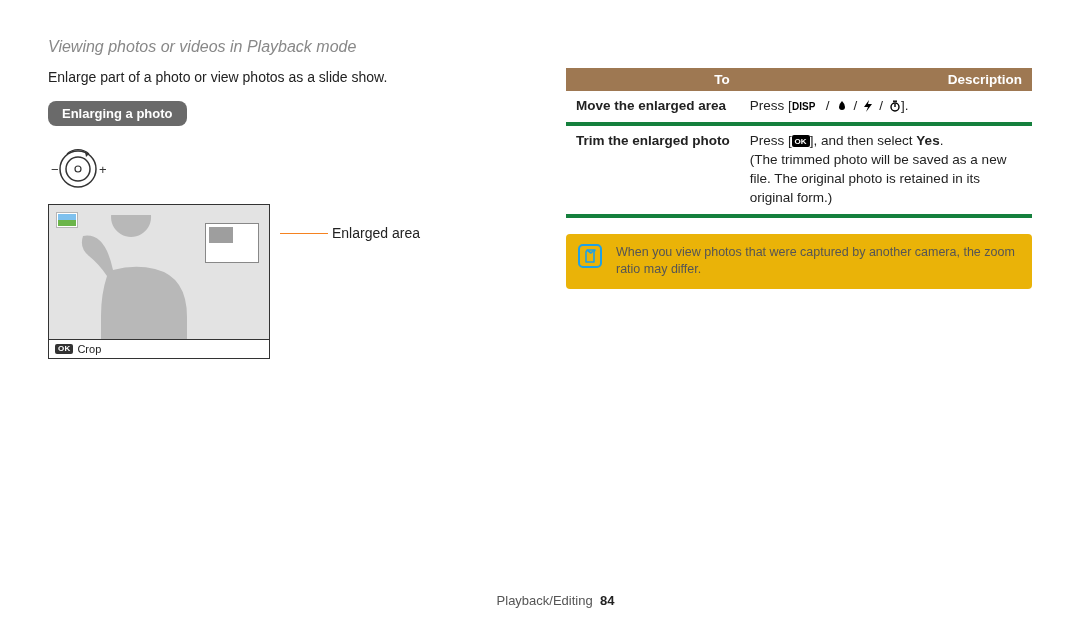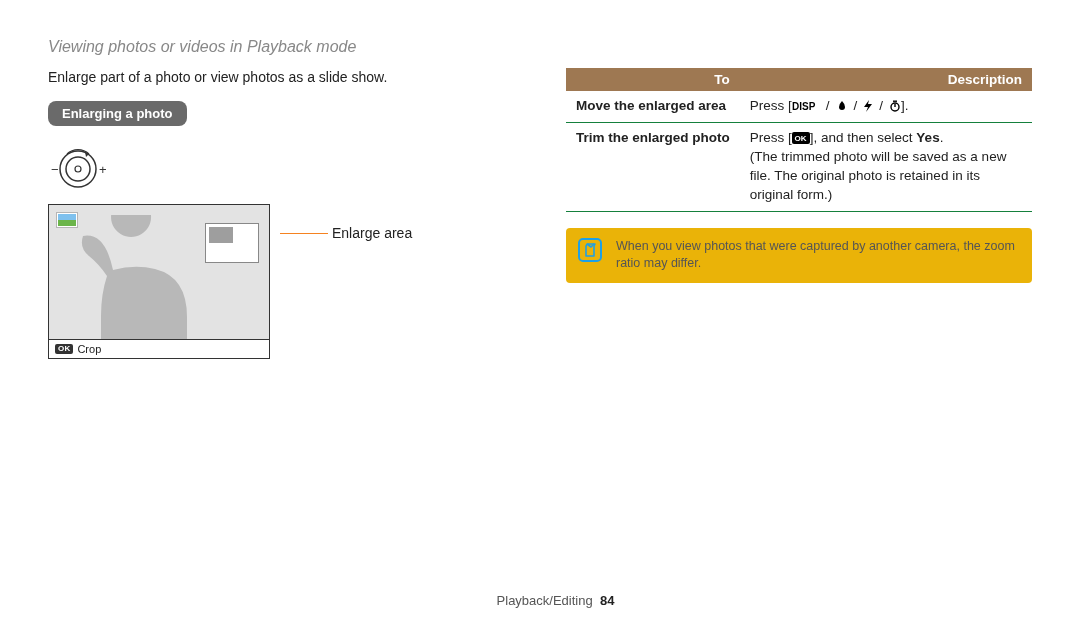--- a/index.html
+++ b/index.html
@@ -151,21 +151,21 @@
   .op-table thead th {
     background: #9e7852;
     color: #fff;
     font-weight: 600;
     text-align: right;
     padding: 4px 10px;
   }
   .op-table thead th:first-child { width: 170px; }
   .op-table tbody td {
     padding: 6px 10px;
-    border-bottom: 1px solid #15803d;
+    border-bottom: 4px solid #15803d;
     vertical-align: top;
     line-height: 1.4;
   }
   .op-table tbody td:first-child {
     font-weight: 700;
     white-space: nowrap;
   }
   .icon-inline{
     display:inline-flex;
     vertical-align:-2px;
@@ -240,21 +240,21 @@
             <path fill="#b8b8b8" d="M58 22 a20 20 0 1 1 0.1 0 z M40 55 q-8 -38 -30 -34 q-4 12 6 20 q10 8 18 20 q-6 18 -6 40 l0 23 l86 0 l0 -22 q0 -40 -32 -48 q-20 -5 -42 1 z"></path>
           </svg>
           <div class="highlight-box"></div>
         </div>
         <div class="screenshot-footer">
           <span class="ok-badge">OK</span>
           <span>Crop</span>
         </div>
       </div>
       <div class="callout-line"></div>
-      <div class="callout-label">Enlarge area</div>
+      <div class="callout-label">Enlarged area</div>
     </div>
   </div>
 
   <div class="col-right">
     <table class="op-table">
       <thead>
         <tr>
           <th>To</th>
           <th>Description</th>
         </tr>

